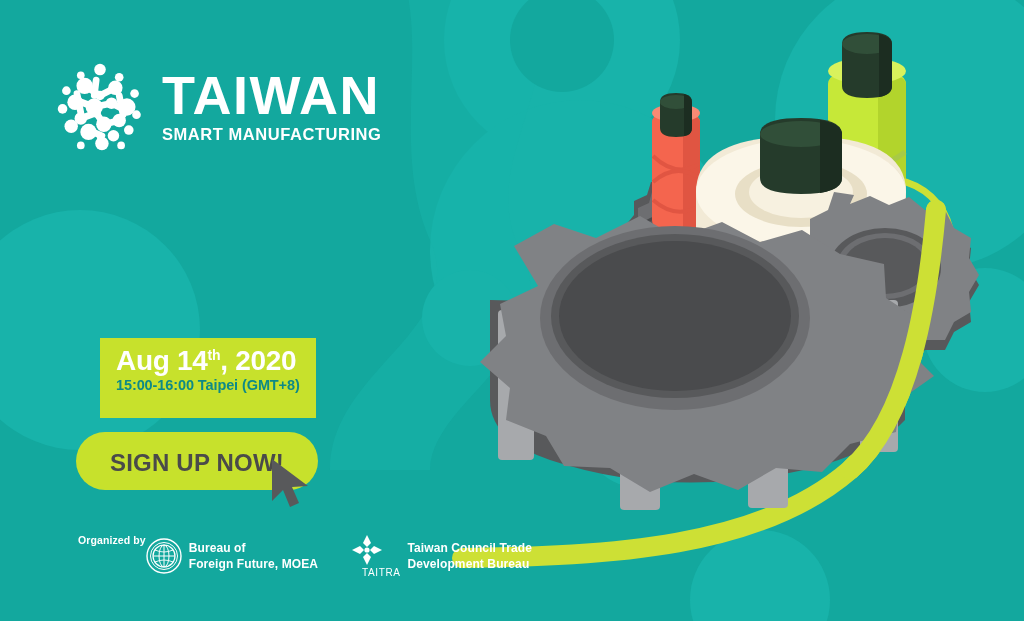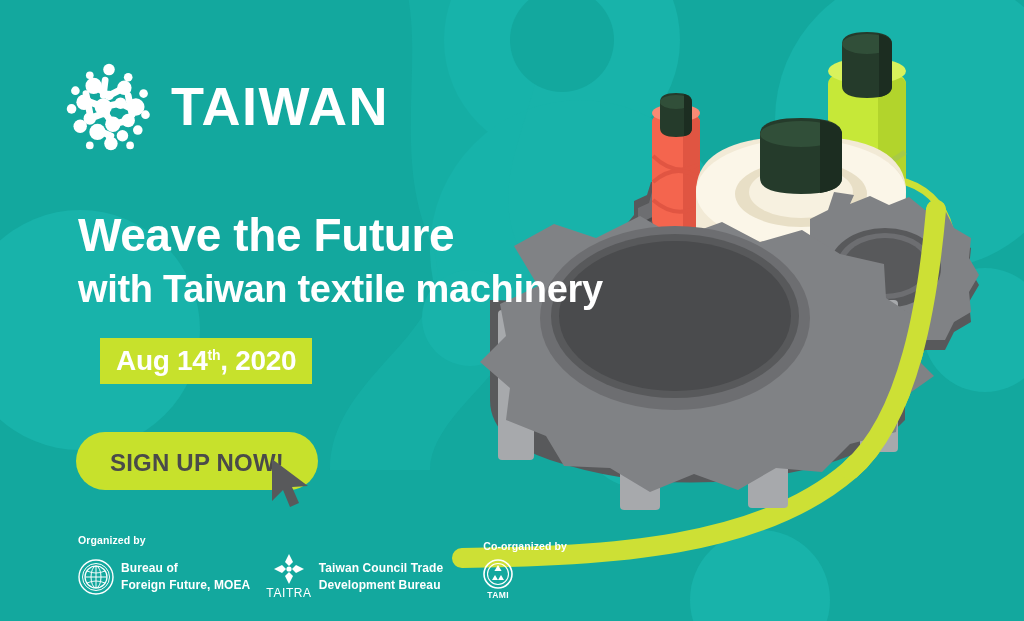--- a/index.html
+++ b/index.html
@@ -22,21 +22,21 @@
   .bg-layer {
     position: absolute;
     inset: 0;
     width: 1024px;
     height: 621px;
   }
 
   
   .logo-block {
     position: absolute;
-    left: 61px;
+    left: 52px;
     top: 58px;
     display: flex;
     align-items: center;
     gap: 14px;
   }
   .logo-mark { width: 96px; height: 98px; display: block; }
   .logo-text { display: flex; flex-direction: column; }
   .logo-title {
     color: #ffffff;
     font-size: 54px;
@@ -86,21 +86,21 @@
     color: #ffffff;
     font-size: 66px;
     font-weight: bold;
     letter-spacing: -1.5px;
     line-height: 1.0;
   }
   .date-badge {
     background: #c7e12c;
     margin-left: 22px;
     margin-top: 10px;
-    padding: 8px 16px 9px 16px;
+    padding: 8px 16px 25px 16px;
     display: flex;
     flex-direction: column;
     align-items: flex-start;
   }
   .date-main {
     color: #ffffff;
     font-size: 28px;
     font-weight: bold;
     letter-spacing: -0.3px;
     line-height: 1.05;
@@ -150,21 +150,21 @@
 
   
   .footer {
     position: absolute;
     left: 78px;
     top: 534px;
     display: flex;
     align-items: flex-end;
     gap: 18px;
   }
-  .org-group { display: flex; flex-direction: column; }
+  .org-group { display: flex; flex-direction: row; }
   .org-caption {
     color: #ffffff;
     font-size: 10.5px;
     font-weight: bold;
     letter-spacing: 0.1px;
     margin-bottom: 7px;
   }
   .org-row { display: flex; align-items: center; gap: 16px; }
   .org-item { display: flex; align-items: center; gap: 7px; }
   .org-logo { display: block; }
@@ -172,23 +172,24 @@
     color: #ffffff;
     font-size: 12px;
     font-weight: bold;
     line-height: 1.35;
     letter-spacing: 0.1px;
     white-space: nowrap;
   }
   .taitra-stack { display: flex; flex-direction: column; align-items: center; }
   .taitra-word {
     color: #ffffff;
-    font-size: 12px;
+    font-size: 10px;
     letter-spacing: 0.6px;
     margin-top: 1px;
+    margin-left: 28px;
   }
   .coorg-group { margin-left: 22px; }
   .tami-stack { display: flex; flex-direction: column; align-items: center; }
   .tami-word {
     color: #ffffff;
     font-size: 8.5px;
     font-weight: bold;
     letter-spacing: 0.4px;
     margin-top: 1px;
   }
@@ -351,31 +352,29 @@
       <circle cx="20" cy="70" r="7"></circle>
       <circle cx="38" cy="76" r="8.5"></circle>
       <circle cx="64" cy="80" r="6"></circle>
       <circle cx="80" cy="74" r="5"></circle>
       <circle cx="52" cy="88" r="7"></circle>
       <circle cx="30" cy="90" r="4"></circle>
       <circle cx="72" cy="90" r="4"></circle>
     </svg>
     <div class="logo-text">
       <span class="logo-title">TAIWAN</span>
+      <span class="logo-sub">SMART MANUFACTURING</span>
     </div>
   </div>
 
-  <div class="headline">
-    <div class="headline-l1">Weave the Future</div>
-    <div class="headline-l2">with Taiwan textile machinery</div>
-  </div>
 
   <div class="webinar-row">
     <div class="date-badge">
       <div class="date-main"><span>Aug 14</span><sup>th</sup><span>, 2020</span></div>
+      <div class="date-time">15:00-16:00 Taipei (GMT+8)</div>
     </div>
   </div>
 
   <div class="cta-wrap">
     <button class="cta-button">SIGN UP NOW!</button>
     <svg class="cursor-arrow" viewBox="0 0 46 52" xmlns="http://www.w3.org/2000/svg">
       <path d="M4 2 L4 44 L15 33 L22 50 L31 46 L24 30 L40 29 Z" fill="#58595b"></path>
     </svg>
   </div>
 
@@ -409,33 +408,16 @@
               <circle cx="16" cy="16" r="2.6"></circle>
             </svg>
             <span class="taitra-word">TAITRA</span>
           </div>
           <span class="org-label"><span>Taiwan Council Trade</span><br><span>Development Bureau</span></span>
         </div>
 
       </div>
     </div>
 
-    <div class="org-group coorg-group">
-      <span class="org-caption">Co-organized by</span>
-      <div class="org-row">
-        <div class="org-item">
-          <div class="tami-stack">
-            <svg class="org-logo" width="30" height="30" viewBox="0 0 30 30" xmlns="http://www.w3.org/2000/svg">
-              <circle cx="15" cy="15" r="14" fill="none" stroke="#ffffff" stroke-width="1.6"></circle>
-              <circle cx="15" cy="15" r="10.5" fill="none" stroke="#ffffff" stroke-width="1.1"></circle>
-              <path d="M15 6 L18.6 12 L11.4 12 Z" fill="#ffffff"></path>
-              <path d="M9 21 L12 16 L15 21 Z" fill="#ffffff"></path>
-              <path d="M15 21 L18 16 L21 21 Z" fill="#ffffff"></path>
-            </svg>
-            <span class="tami-word">TAMI</span>
-          </div>
-        </div>
-      </div>
-    </div>
 
   </div>
 
 </div>
 
 </body></html>

